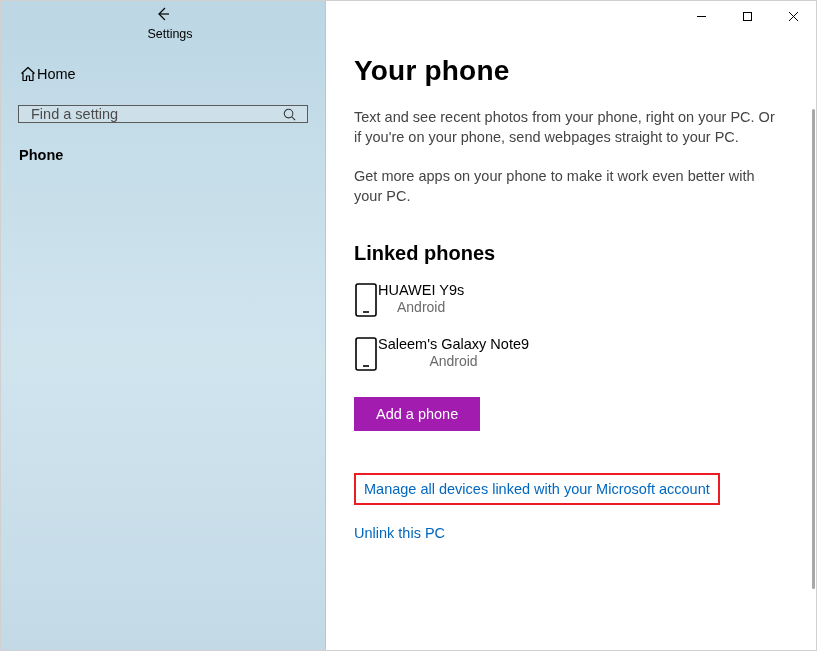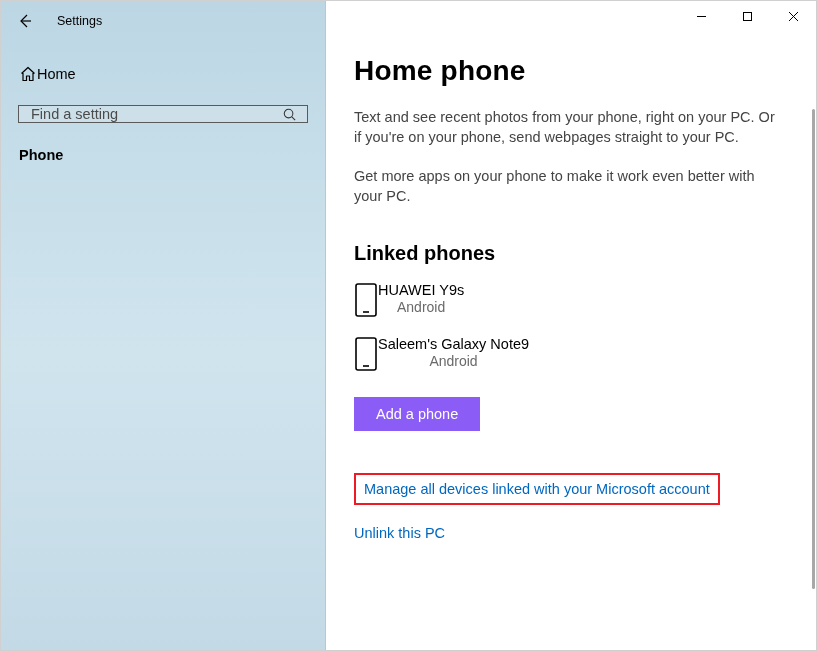--- a/index.html
+++ b/index.html
@@ -25,20 +25,21 @@
     background: linear-gradient(180deg, #bcd6e4 0%, #c6dee9 25%, #d0e4ee 55%, #c3dae6 100%);
     display: flex;
     flex-direction: column;
     border-right: 1px solid #c4c4c4;
   }
   .title-row {
     height: 40px;
     display: flex;
     align-items: center;
     padding: 0 6px;
+    flex-direction: column;
   }
   .back-btn {
     width: 36px; height: 36px;
     display: flex; align-items: center; justify-content: center;
     cursor: pointer;
   }
   .window-title {
     font-size: 12.5px;
     margin-left: 14px;
     color: #000;
@@ -146,21 +147,21 @@
   }
   .phone-os {
     font-size: 14px;
     color: #6a6a6a;
     line-height: 1.25;
   }
   .add-btn {
     display: inline-block;
     margin-top: 8px;
     padding: 9px 22px;
-    background: #8b5cf6;
+    background: #a21caf;
     color: #fff;
     font-size: 14.5px;
     border: none;
     cursor: pointer;
   }
   .link-highlight-box {
     display: inline-block;
     border: 2.5px solid #ed1c24;
     padding: 6px 8px;
     margin-top: 42px;
@@ -249,21 +250,21 @@
         <svg width="11" height="11" viewBox="0 0 11 11">
           <line x1="1" y1="1" x2="10" y2="10" stroke="#000" stroke-width="1"></line>
           <line x1="10" y1="1" x2="1" y2="10" stroke="#000" stroke-width="1"></line>
         </svg>
       </div>
     </div>
 
     <div class="scrollbar-track"></div>
 
     <div class="content">
-      <h1 class="page-title">Home phone</h1>
+      <h1 class="page-title">Your phone</h1>
 
       <p class="body-text">Text and see recent photos from your phone, right on your PC. Or if you're on your phone, send webpages straight to your PC.</p>
       <p class="body-text">Get more apps on your phone to make it work even better with your PC.</p>
 
       <h2 class="section-title">Linked phones</h2>
 
       <div class="phone-item">
         <svg class="phone-icon" viewBox="0 0 24 34">
           <rect x="2" y="1" width="20" height="32" rx="2" stroke="#000" stroke-width="1.6" fill="none"></rect>
           <line x1="9" y1="29" x2="15" y2="29" stroke="#000" stroke-width="1.6"></line>

